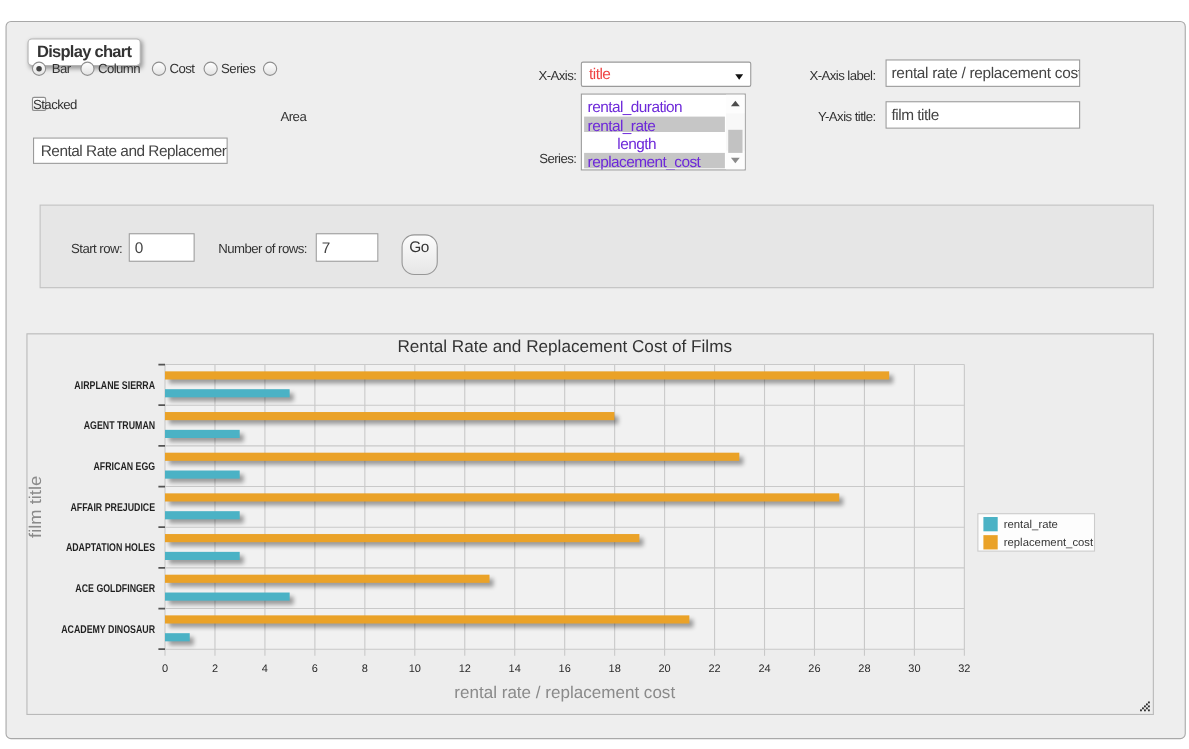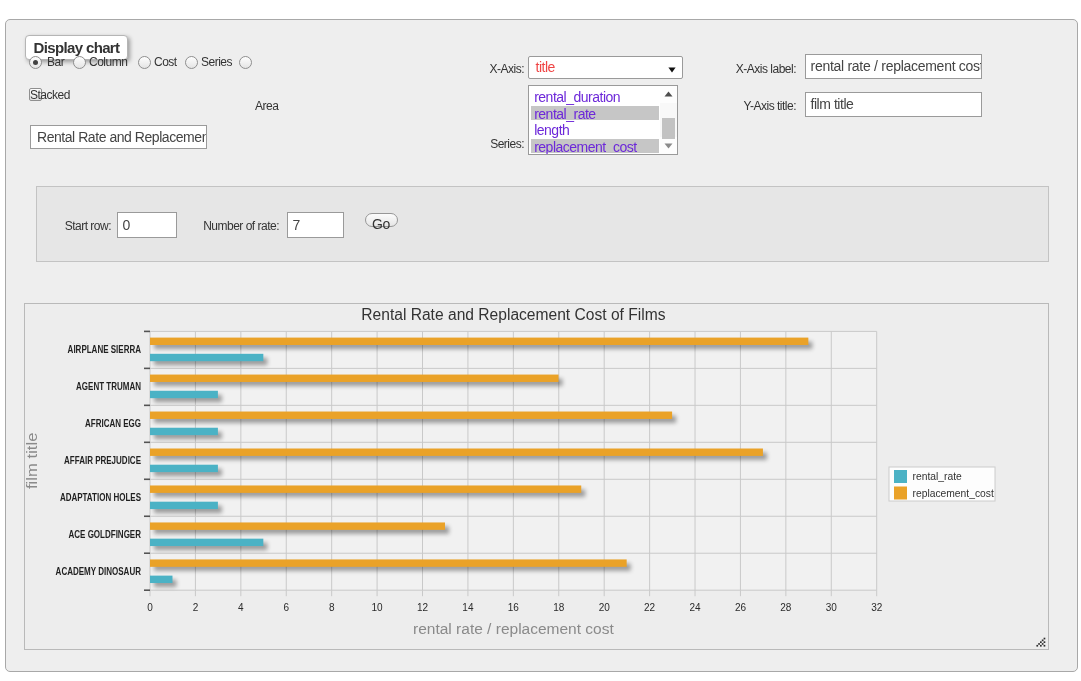--- a/index.html
+++ b/index.html
@@ -7,21 +7,21 @@
 .abs{position:absolute;}
 #fieldset{left:5px;top:19px;width:1071px;height:651px;background:#eeeeee;border:1px solid #a8a8a8;border-radius:5px;}
 #legend{left:25px;top:7px;width:101px;height:23px;background:#fff;border:1px solid #b5b5b5;border-radius:4px;box-shadow:2px 2px 4px rgba(0,0,0,0.35);font-weight:bold;font-size:15px;letter-spacing:-0.65px;color:#333;text-align:center;line-height:23px;margin-top:28px;}
 .lbl{font-size:12px;letter-spacing:-0.5px;color:#333;white-space:nowrap;line-height:16px;}
 .rlbl{text-align:right;}
 .radio{width:13px;height:13px;border-radius:50%;border:1px solid #8f8f8f;box-sizing:border-box;background:linear-gradient(#fefefe,#e4e4e4);}
 .radio.sel::after{content:"";display:block;width:5px;height:5px;border-radius:50%;background:#424242;margin:3px 0 0 3px;}
 .checkbox{width:13px;height:13px;border-radius:2px;border:1px solid #8f8f8f;box-sizing:border-box;background:linear-gradient(#fdfdfd,#e2e2e2);}
 .tinput{background:#fff;border:1px solid #9a9a9a;box-sizing:border-box;font-size:14px;letter-spacing:-0.45px;color:#444;padding:0 0 0 6px;white-space:nowrap;overflow:hidden;}
 #panel{left:36px;top:186px;width:1011px;height:74px;background:#e6e6e6;border:1px solid #c3c3c3;}
-#gobtn{left:364.5px;top:213px;width:33px;height:14px;border:1px solid #979797;border-radius:11.5px;background:linear-gradient(#fcfcfc,#e6e6e6);font-size:14px;letter-spacing:-0.3px;color:#333;text-align:center;line-height:21.5px;box-sizing:border-box;}
+#gobtn{left:364.5px;top:213px;width:33px;height:37px;border:1px solid #979797;border-radius:11.5px;background:linear-gradient(#fcfcfc,#e6e6e6);font-size:14px;letter-spacing:-0.3px;color:#333;text-align:center;line-height:21.5px;box-sizing:border-box;}
 #chartbox{left:24px;top:303px;width:1023px;height:345px;background:#ededed;border:1px solid #b9b9b9;}
 #mselect{left:527.7px;top:85px;width:150px;height:70px;background:#fff;border:1px solid #9a9a9a;box-sizing:border-box;overflow:hidden;}
 .opt{position:absolute;left:2.3px;width:128px;height:14px;font-size:14px;letter-spacing:-0.5px;color:#6d28d9;line-height:16px;padding-left:3.2px;box-sizing:border-box;white-space:nowrap;}
 .opt.sel{background:#c6c6c6;}
 #sbar{position:absolute;right:0px;top:0px;width:17px;height:68px;background:#f8f8f8;}
 #xsel{left:528px;top:56px;width:155px;height:23px;background:#fff;border:1px solid #9a9a9a;border-radius:2px;box-sizing:border-box;font-size:14px;letter-spacing:-0.5px;color:#ef4444;line-height:21.5px;padding-left:6.5px;}
 #xsel .arr{position:absolute;right:6px;top:9.5px;width:8px;height:6px;line-height:0;}
 #xsel .arr svg{display:block;}
 </style>
 </head>
@@ -49,42 +49,42 @@
 <div class="abs" id="xsel">title<span class="arr">
       <svg width="8" height="6">
         <polygon points="0.4,0.4 7.6,0.4 4,5.6" fill="#111"></polygon>
       </svg>
     </span></div>
 
 <div class="abs lbl rlbl" style="left:424px;top:136px;width:100px;">Series:</div>
 <div class="abs" id="mselect">
   <div class="opt" style="top:3px;">rental_duration</div>
   <div class="opt sel" style="top:19.6px;">rental_rate</div>
-  <div class="opt" style="top:36.2px;">length</div>
+  <div class="opt" style="top:36.2px;margin-left:27px;">length</div>
   <div class="opt sel" style="top:52.8px;">replacement_cost</div>
   <div id="sbar">
     <svg width="17" height="68">
       <rect x="0" y="0" width="17" height="17" fill="#fdfdfd"></rect>
       <rect x="0" y="51" width="17" height="17" fill="#fdfdfd"></rect>
       <polygon points="8.5,5.5 12.5,10.5 4.5,10.5" fill="#4d4d4d"></polygon>
       <rect x="2" y="32" width="13" height="21" fill="#c2c2c2"></rect>
       <polygon points="8.5,62.5 12.5,57.5 4.5,57.5" fill="#8a8a8a"></polygon>
     </svg>
   </div>
 </div>
 
 <div class="abs lbl rlbl" style="left:696px;top:61px;width:100px;">X-Axis label:</div>
 <div class="abs tinput" style="left:805px;top:54px;width:177px;height:25px;line-height:23px;padding-left:4.5px;letter-spacing:-0.28px;">rental rate / replacement cost</div>
 <div class="abs lbl rlbl" style="left:696px;top:98px;width:100px;">Y-Axis title:</div>
 <div class="abs tinput" style="left:805px;top:92px;width:177px;height:25px;line-height:23px;padding-left:4.5px;">film title</div>
 
 <div class="abs" id="panel"></div>
 <div class="abs lbl rlbl" style="left:31px;top:218px;width:80px;">Start row:</div>
 <div class="abs tinput" style="left:117px;top:212px;width:60px;height:26px;line-height:24px;padding-left:4.5px;">0</div>
-<div class="abs lbl rlbl" style="left:179px;top:218px;width:100px;">Number of rate:</div>
+<div class="abs lbl rlbl" style="left:179px;top:218px;width:100px;">Number of rows:</div>
 <div class="abs tinput" style="left:287px;top:212px;width:57px;height:26px;line-height:24px;padding-left:4.5px;">7</div>
 <div class="abs" id="gobtn">Go</div>
 
 <div class="abs" id="chartbox"></div>
 <svg class="abs" style="left:24px;top:303px;" width="1023" height="347">
 <defs>
       <filter id="bsh" x="-20%" y="-80%" width="160%" height="400%">
         <feGaussianBlur in="SourceAlpha" stdDeviation="2.0"></feGaussianBlur>
         <feOffset dx="3.8" dy="4.0" result="o"></feOffset>
         <feComponentTransfer>

